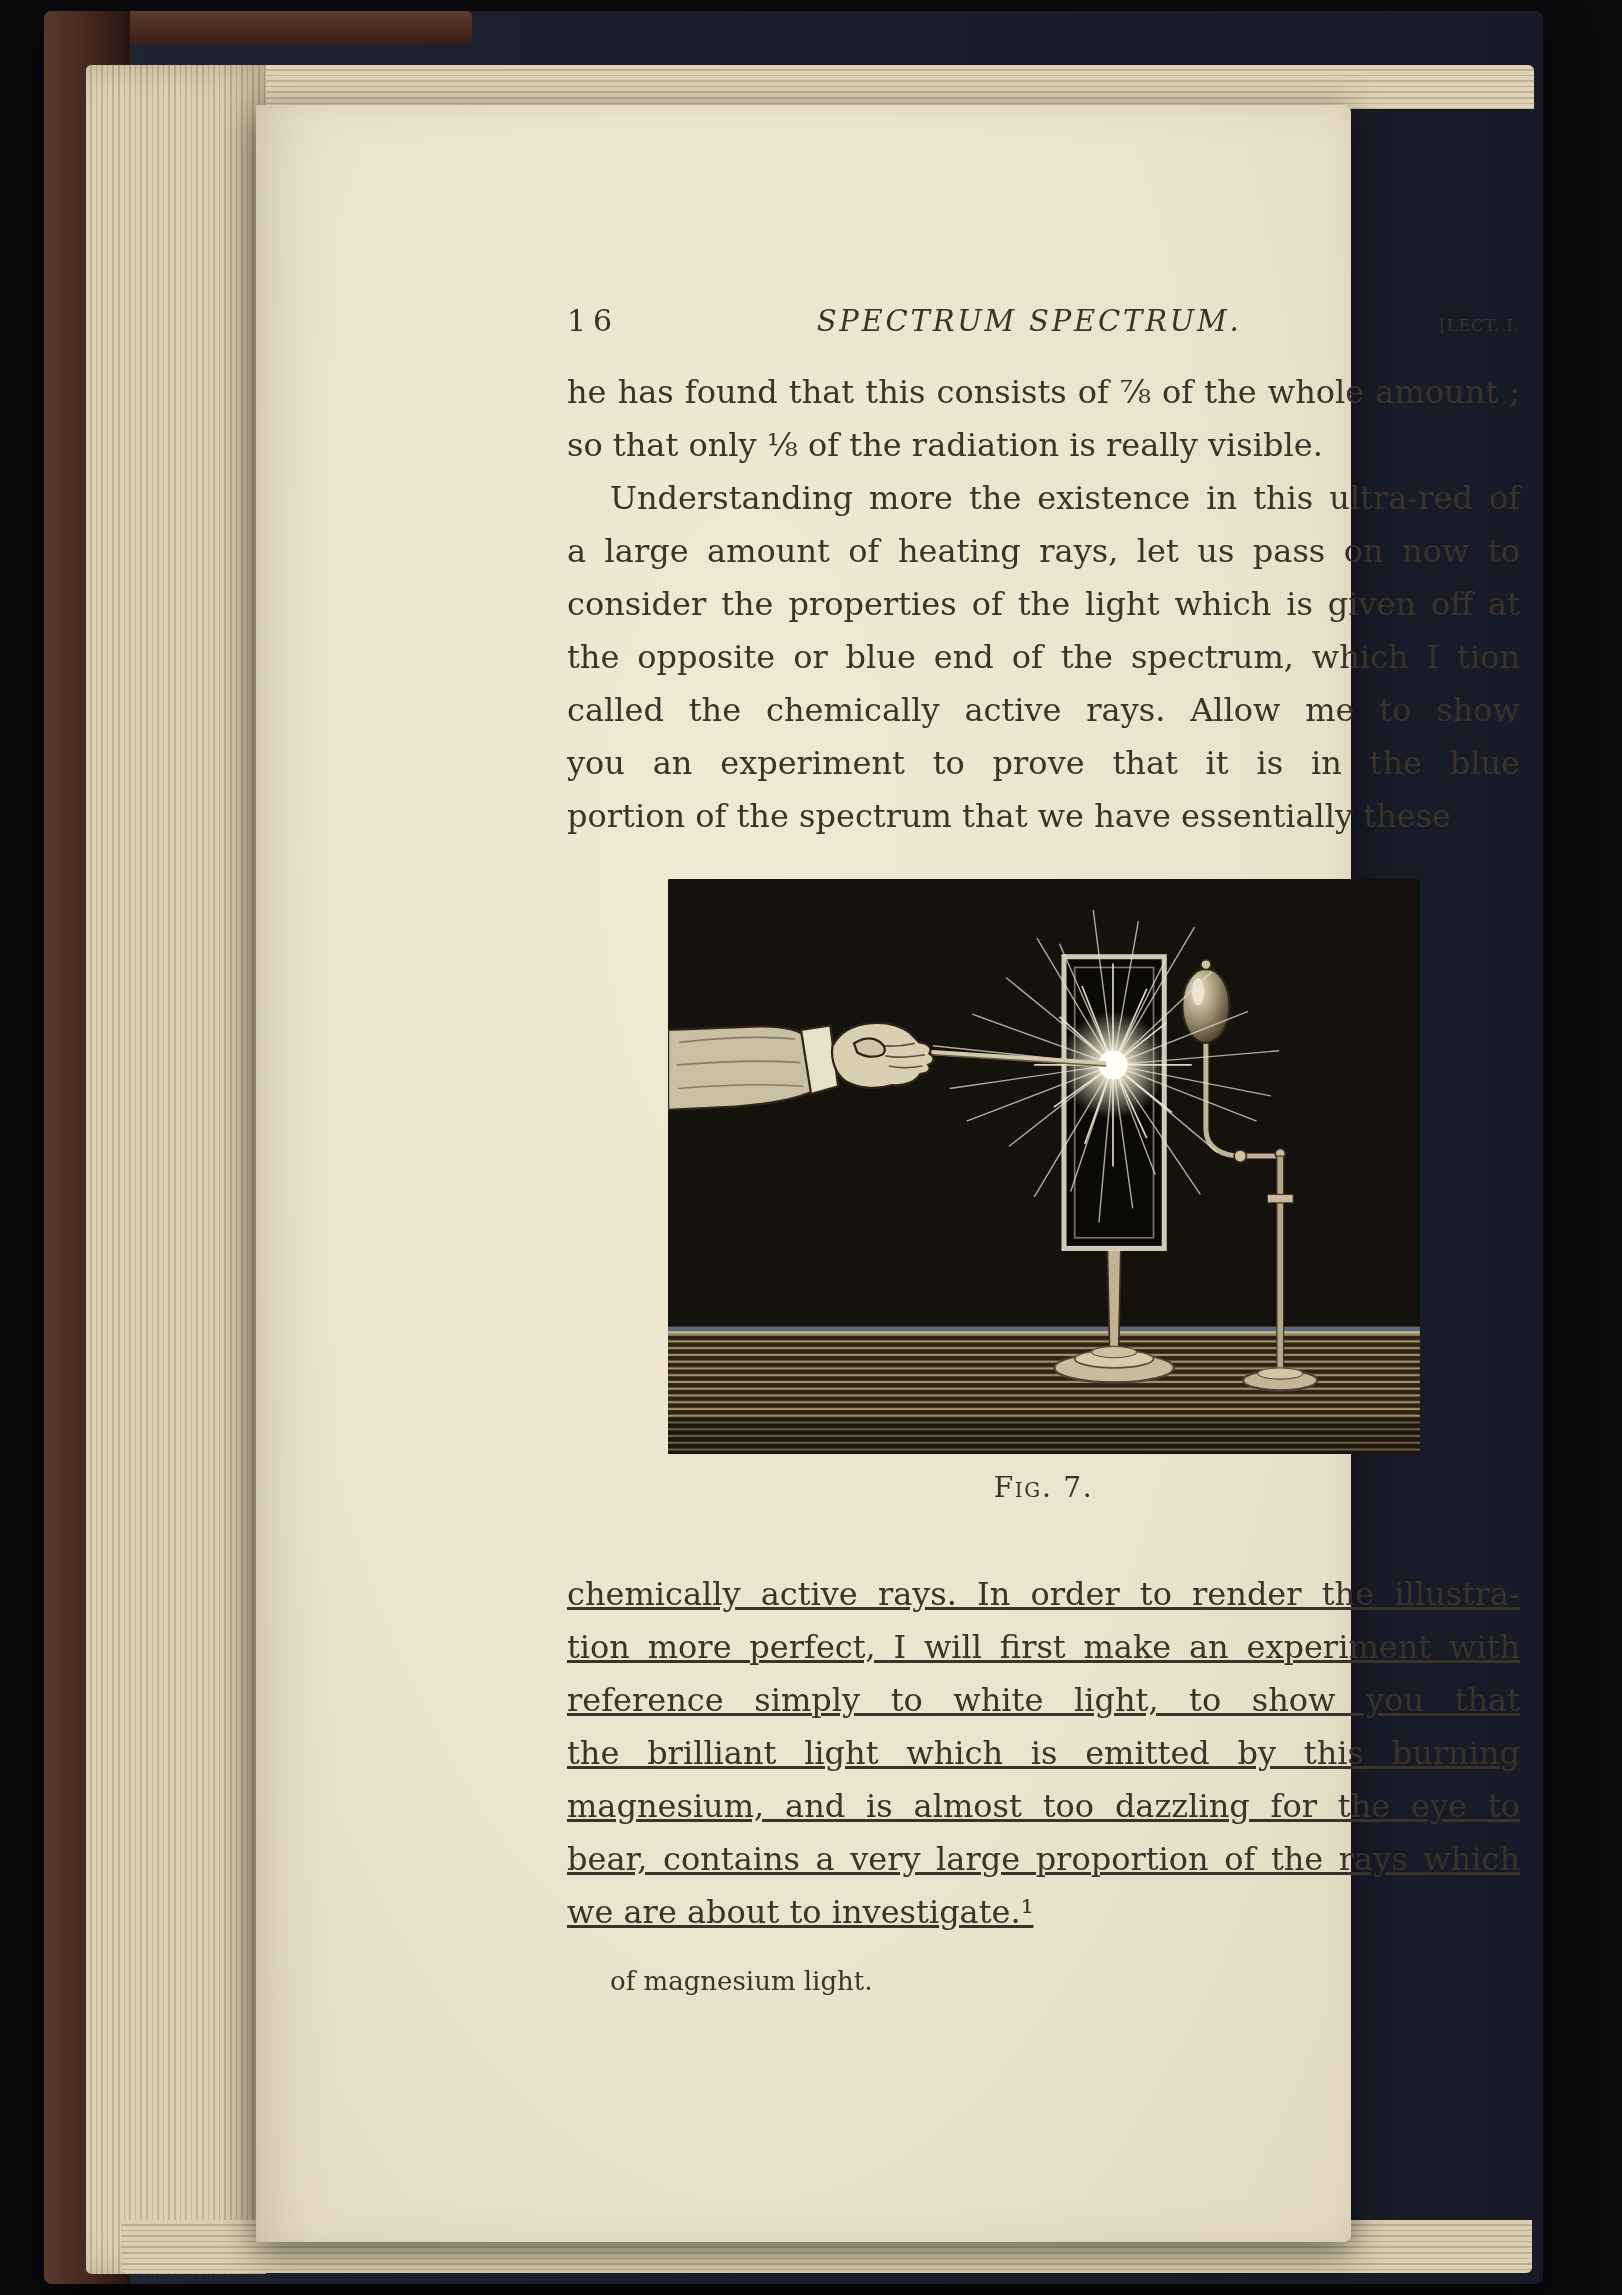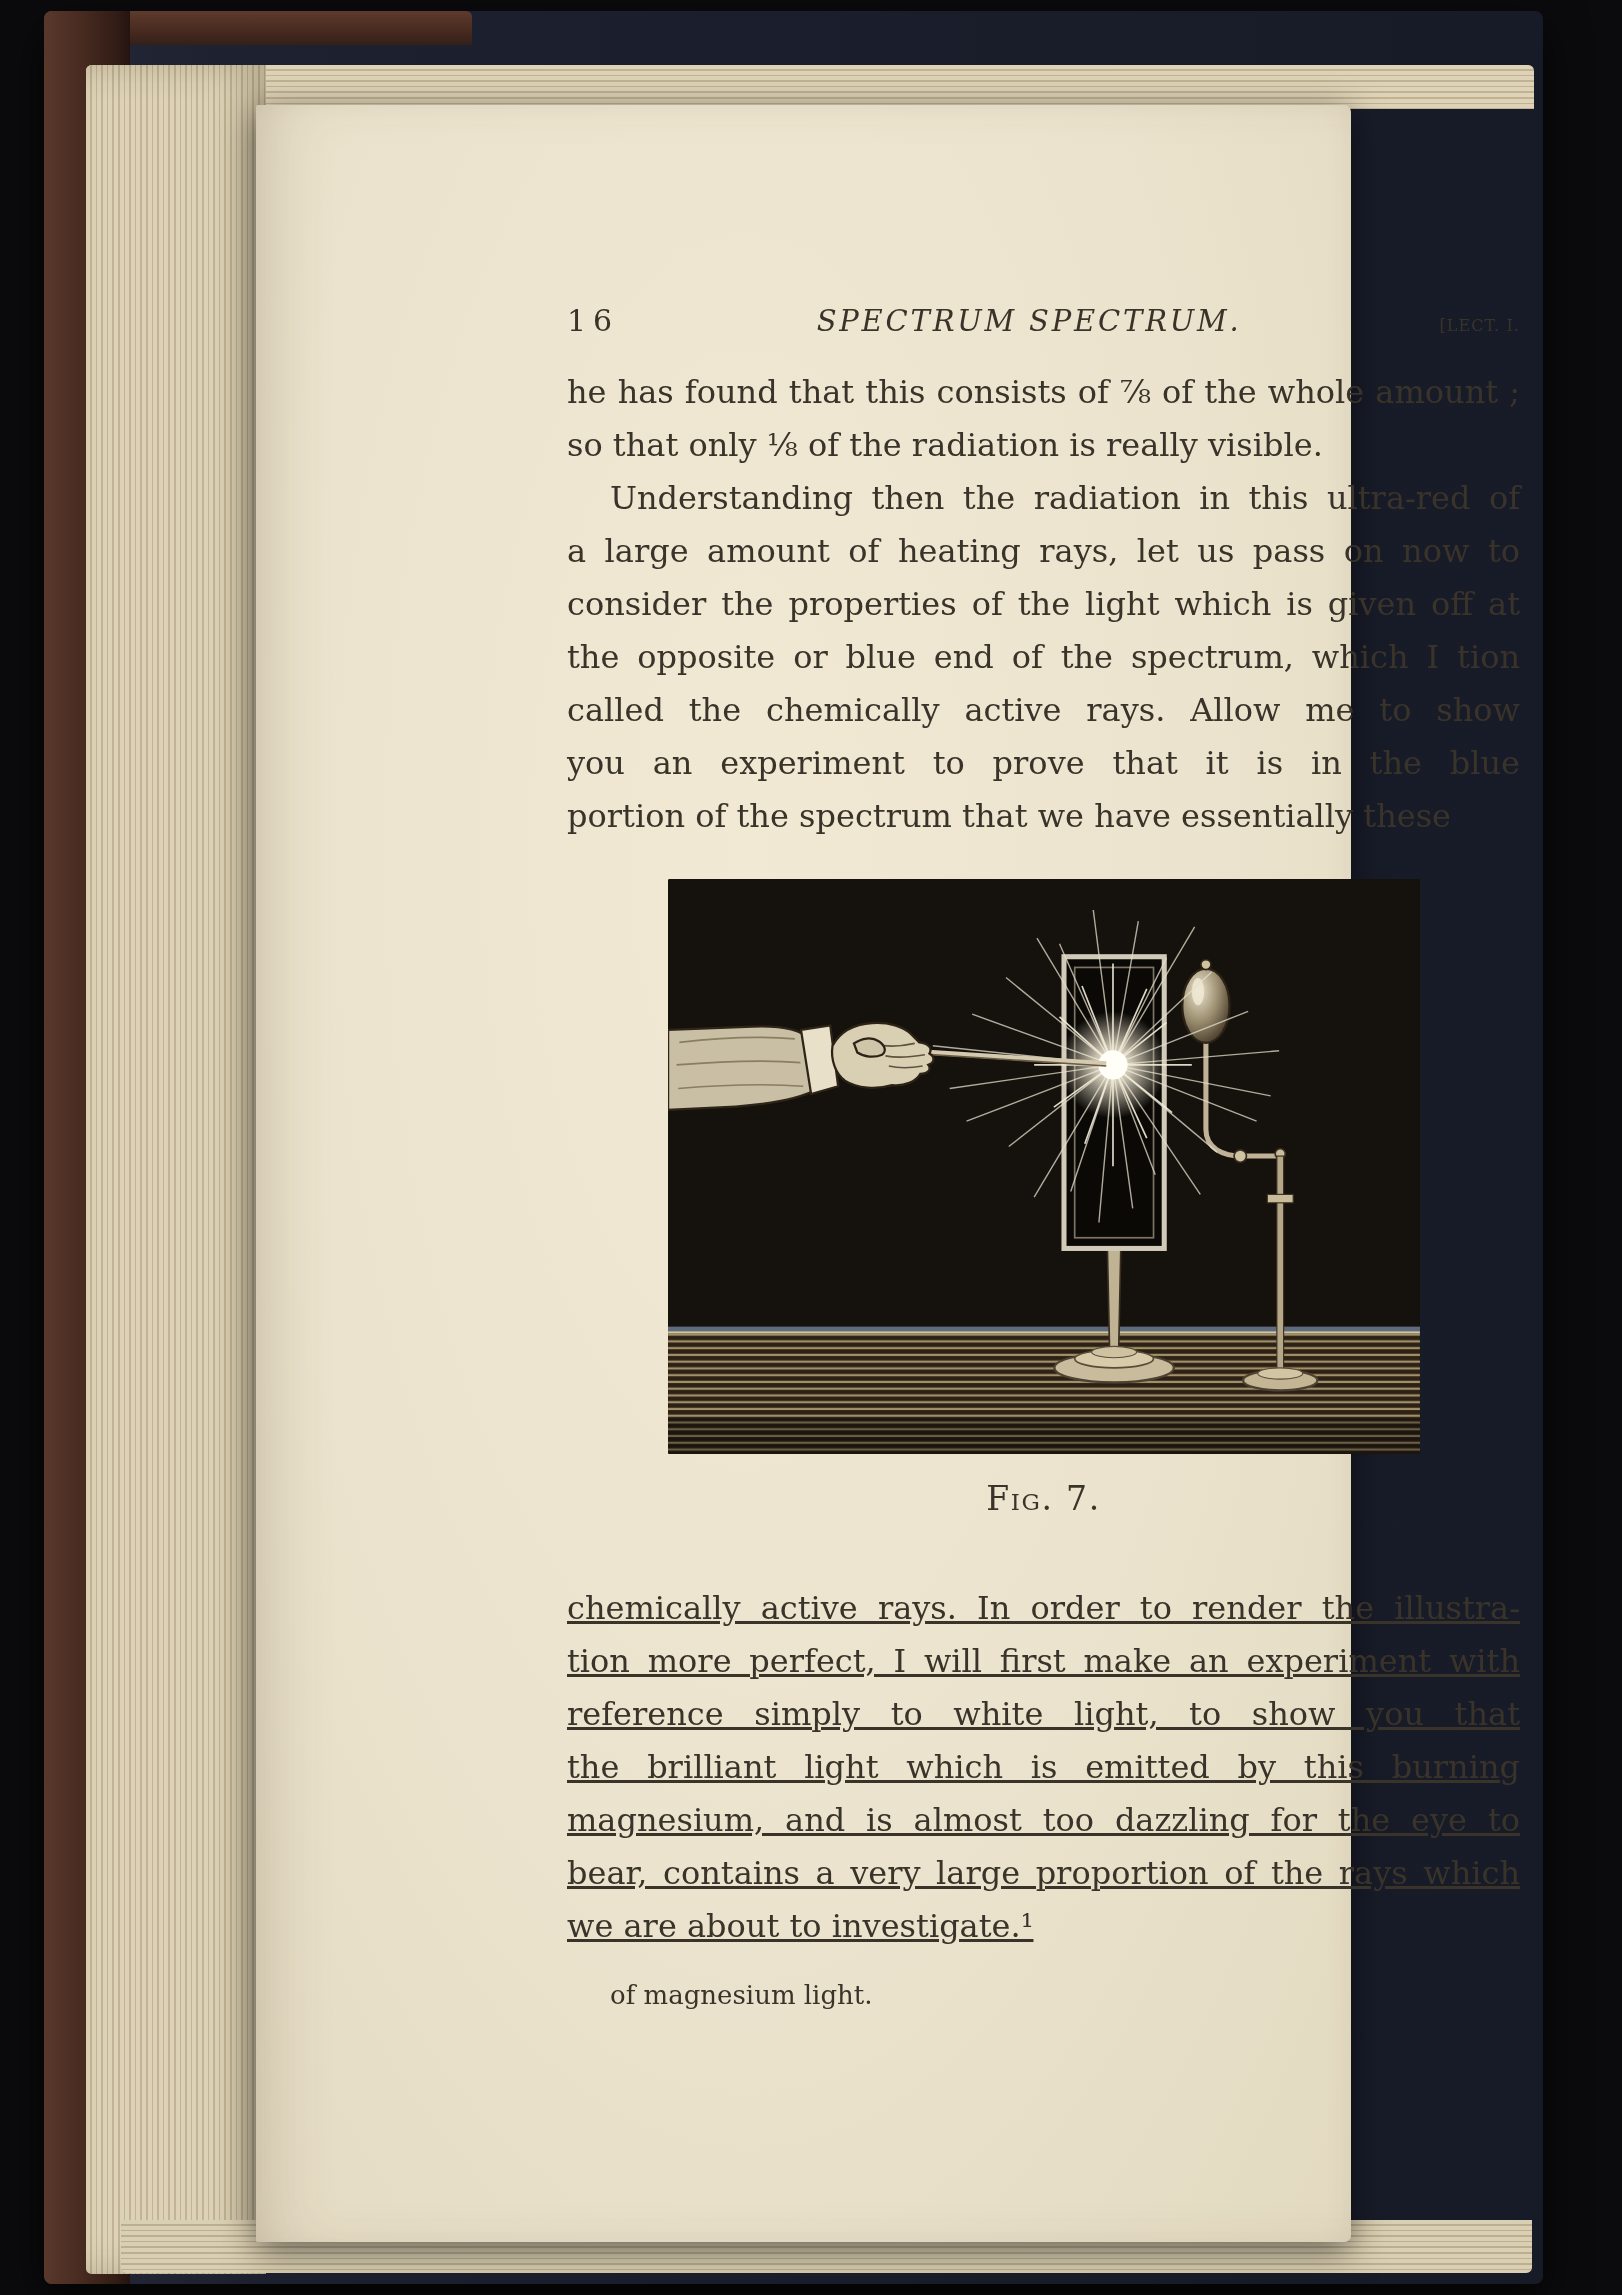--- a/index.html
+++ b/index.html
@@ -69,21 +69,21 @@
   .lect{font-size:16px;letter-spacing:1.1px;}
 
   .para{font-size:32px;line-height:53px;}
   .tline{text-align:justify;text-align-last:justify;}
   .tline:last-child{text-align-last:left;}
   .indent-first .tline:first-child{text-indent:43px;}
 
   figure{margin:36px auto 0;width:752px;text-align:center;}
   figure svg{display:block;background:#15110c;border-radius:1.7px;}
   figcaption{
-    margin-top:25px;font-size:33px;font-variant:small-caps;
+    margin-top:17px;font-size:28px;font-variant:small-caps;
     letter-spacing:1.7px;color:#3a332a;
   }
   .p3{margin-top:64px;text-decoration:underline;}
   .footnote{margin-top:20px;font-size:26px;line-height:44px;}
 </style>
 </head>
 <body>
 
 <div class="scene">
   <div class="cover-board"></div>
@@ -100,21 +100,21 @@
         <span class="pagenum">16</span>
         <span class="runtitle">SPECTRUM SPECTRUM.</span>
         <span class="lect">[LECT. I.</span>
       </div>
 
       <div class="para p1">
           <div class="tline">he has found that this consists of ⅞ of the whole amount ;</div>
           <div class="tline">so that only ⅛ of the radiation is really visible.</div>
         </div>
       <div class="para p2 indent-first">
-          <div class="tline">Understanding then the radiation in this ultra-red of</div>
+          <div class="tline">Understanding more the existence in this ultra-red of</div>
           <div class="tline">a large amount of heating rays, let us pass on now to</div>
           <div class="tline">consider the properties of the light which is given off at</div>
           <div class="tline">the opposite or blue end of the spectrum, which I tion</div>
           <div class="tline">called the chemically active rays.  Allow me to show</div>
           <div class="tline">you an experiment to prove that it is in the blue</div>
           <div class="tline">portion of the spectrum that we have essentially these</div>
         </div>
 
       <figure>
         <svg viewBox="0 0 1335 1021" width="752" height="575">

